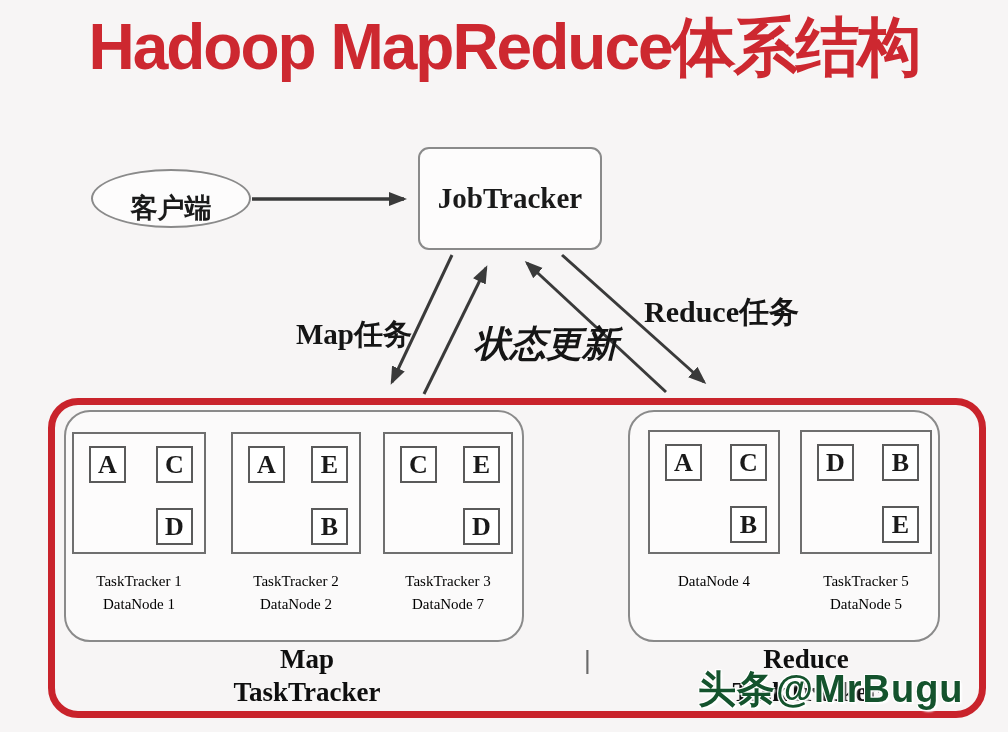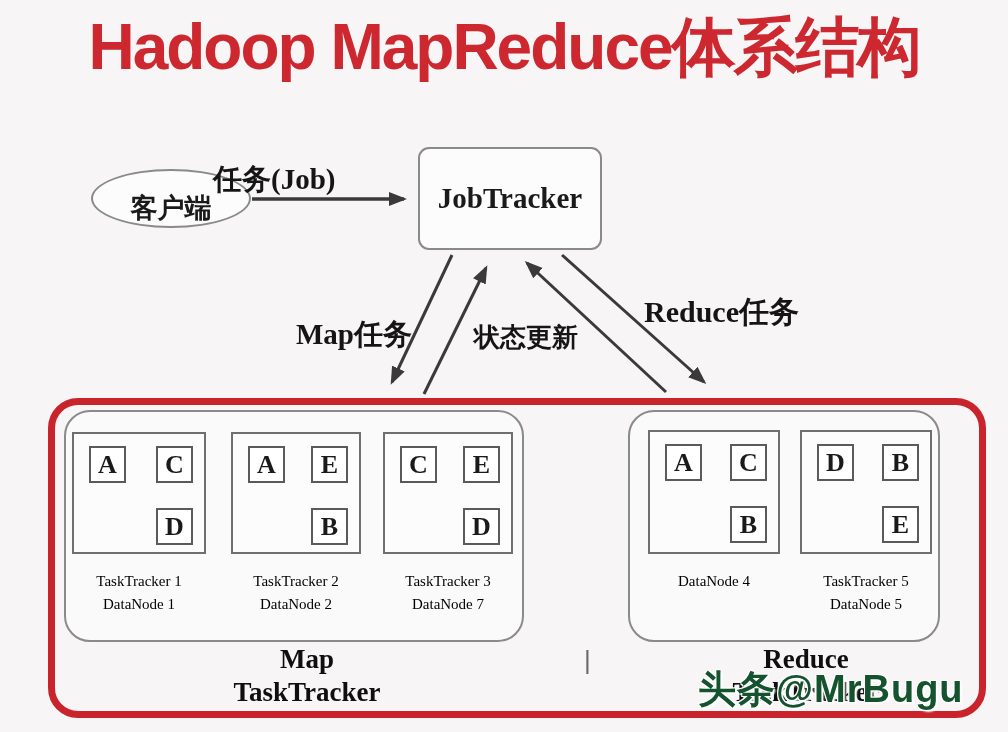--- a/index.html
+++ b/index.html
@@ -28,21 +28,21 @@
   .jobtracker{
     position:absolute;left:418px;top:147px;width:184px;height:103px;
     border:2px solid #8a8a8a;border-radius:11px;
     background:#fdfcfc;box-sizing:border-box;
     display:flex;align-items:center;justify-content:center;
     font-size:29px;font-weight:bold;
   }
   .edge-label{position:absolute;font-weight:bold;white-space:nowrap;color:#151515;}
   .lbl-job{left:213px;top:160px;font-size:29px;}
   .lbl-map{left:296px;top:315px;font-size:29px;}
-  .lbl-status{left:474px;top:320px;font-size:26px;}
+  .lbl-status{left:474px;top:320px;font-size:36px;font-style:italic;}
   .lbl-reduce{left:644px;top:292px;font-size:30px;}
   .svg-overlay{position:absolute;left:0;top:0;width:1008px;height:732px;}
   .red-container{
     position:absolute;left:48px;top:398px;width:938px;height:320px;
     border:7px solid #c9232b;border-radius:30px;box-sizing:border-box;
   }
   .group{
     position:absolute;border:2px solid #8a8a8a;border-radius:26px;
     background:#fbfafa;box-sizing:border-box;
   }
@@ -102,21 +102,20 @@
     <line x1="562" y1="255" x2="704" y2="382" stroke="#3a3a3a" stroke-width="3" marker-end="url(#ah)"></line>
   </svg>
 
   <div class="ellipse">
     <span>客户端</span>
   </div>
   <div class="jobtracker">
     <span>JobTracker</span>
   </div>
 
-  <div class="edge-label lbl-job">任务(Job)</div>
   <div class="edge-label lbl-map">Map任务</div>
   <div class="edge-label lbl-status">状态更新</div>
   <div class="edge-label lbl-reduce">Reduce任务</div>
 
   <div class="red-container"></div>
 
   <div class="group group-map"></div>
 
   <div class="tt-box" style="left:72px;top:432px;width:134px;height:122px">
     <div class="cell cell-tl">A</div>

